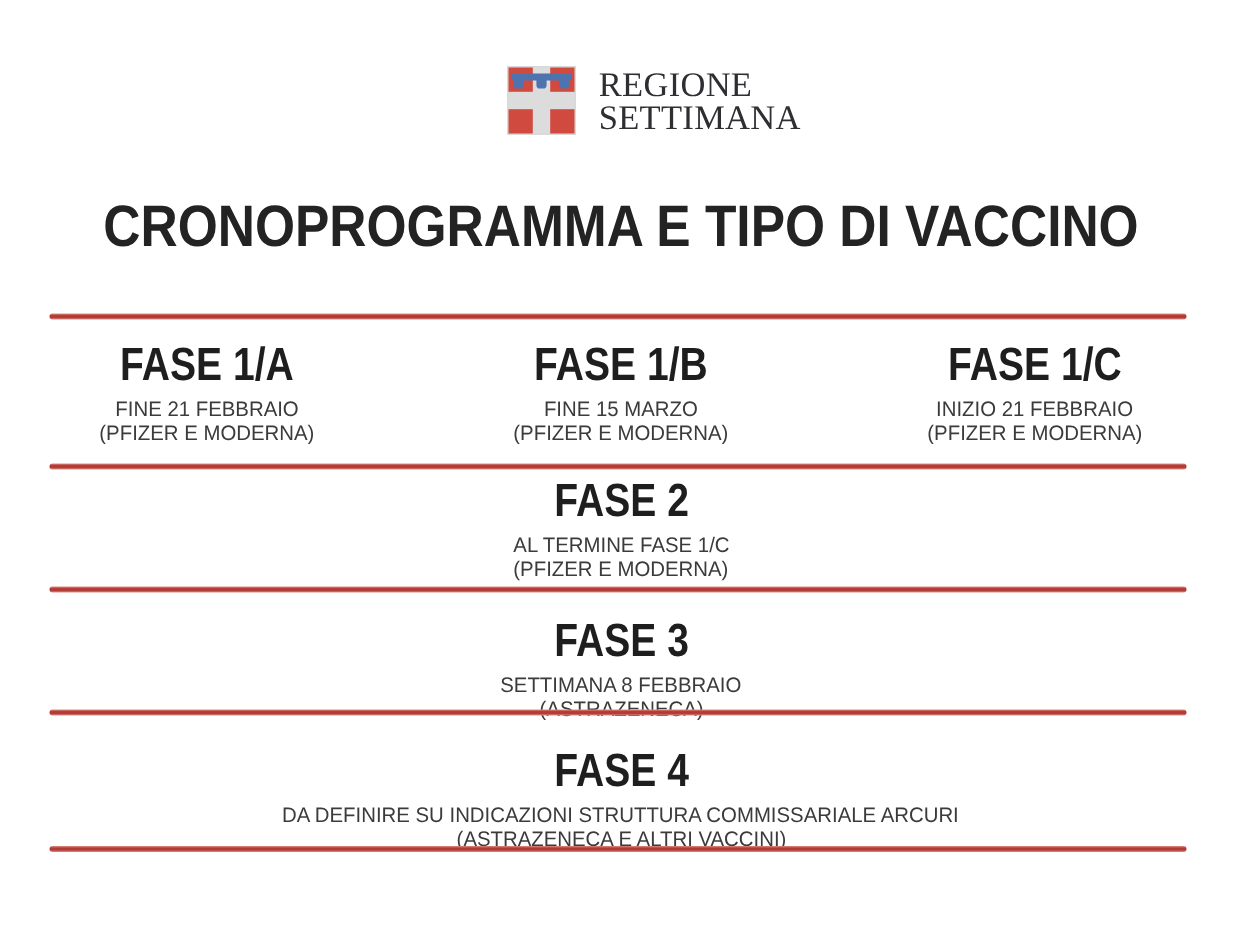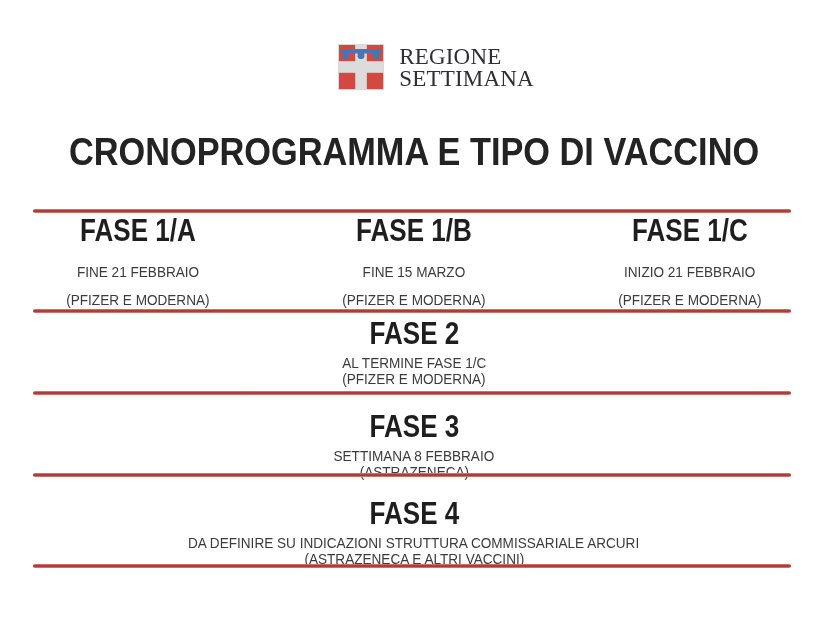--- a/index.html
+++ b/index.html
@@ -75,21 +75,20 @@
     left: 0; right: 0;
     display: flex;
   }
   .phase-col {
     flex: 1;
     display: flex;
     flex-direction: column;
     justify-content: center;
     align-items: center;
     text-align: center;
-    gap: 12px;
   }
   .phase-full {
     position: absolute;
     left: 0; right: 0;
     display: flex;
     flex-direction: column;
     justify-content: center;
     align-items: center;
     text-align: center;
   }

